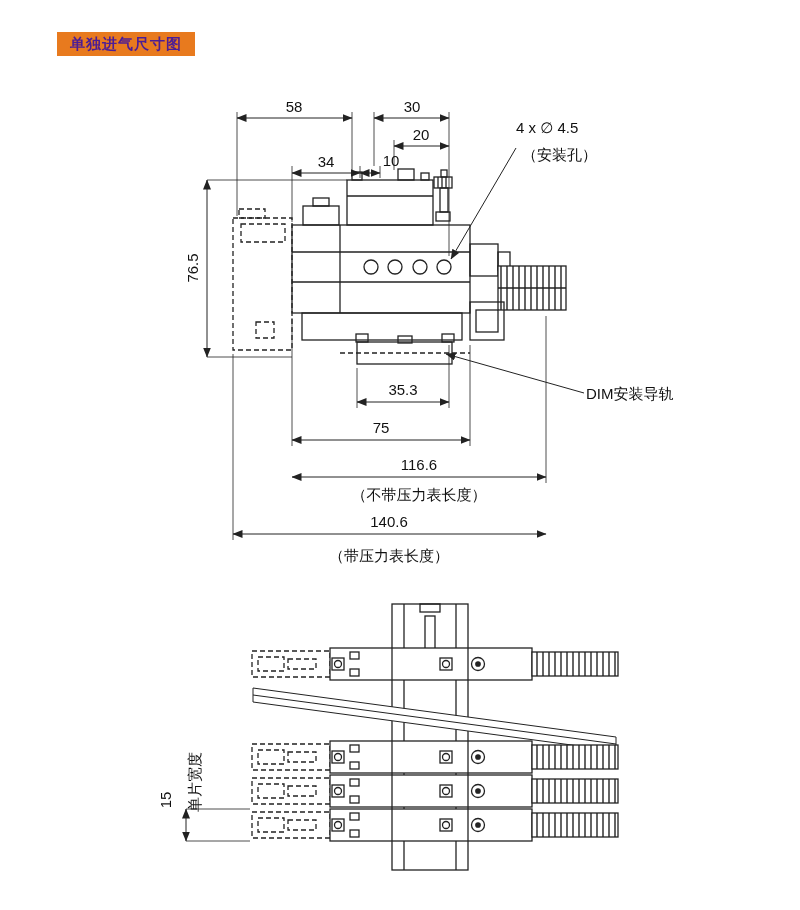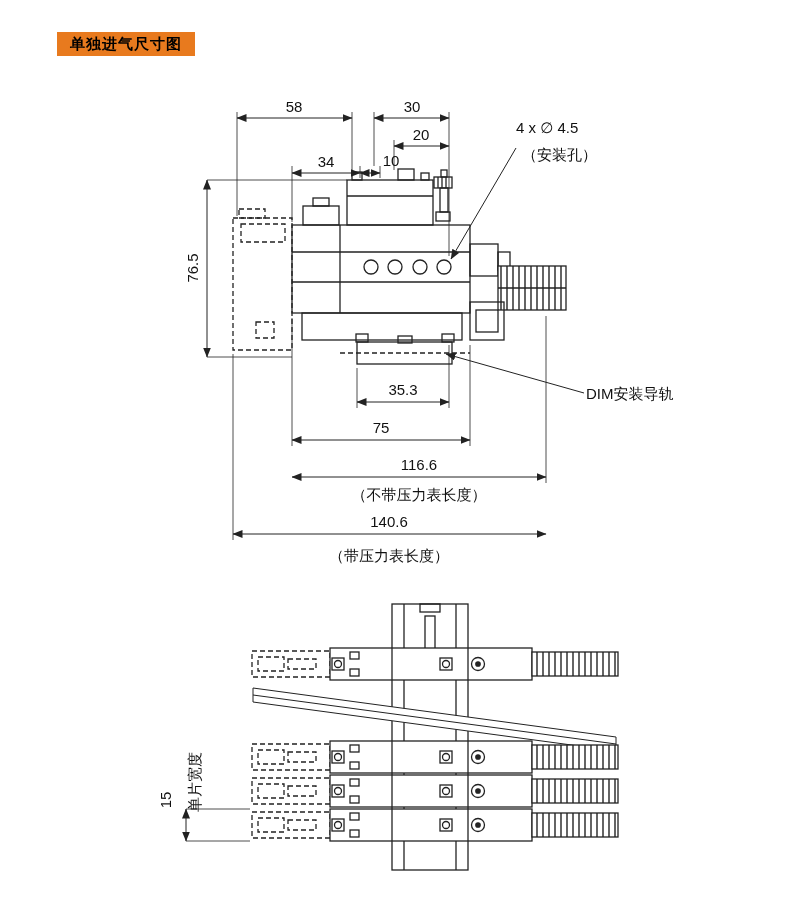--- a/index.html
+++ b/index.html
@@ -1,18 +1,18 @@
 <!DOCTYPE html>
 <html><head>
 <meta charset="utf-8">
 <style>
   html,body{margin:0;padding:0;background:#fff;}
   .page{position:relative;width:800px;height:910px;background:#ffffff;overflow:hidden;
         font-family:"Liberation Sans", sans-serif;}
-  .section-header{position:absolute;left:57px;top:32px;background:#e87a1e;color:#000000;
+  .section-header{position:absolute;left:57px;top:32px;background:#e87a1e;color:#4c1d95;
         font-size:15px;font-weight:bold;letter-spacing:1px;padding:3px 13px;line-height:18px;}
   svg{position:absolute;left:0;top:0;}
   .ln{fill:none;stroke:#222;stroke-width:1.3;}
   .lnt{fill:none;stroke:#222;stroke-width:1;}
   .dash{stroke-dasharray:5 3;}
   .ext{stroke:#222;stroke-width:0.8;fill:none;}
   .dim{stroke:#222;stroke-width:1;fill:none;marker-start:url(#arr);marker-end:url(#arr);}
   .ldr{stroke:#222;stroke-width:1;fill:none;marker-end:url(#arr);}
   .dimtxt{font-family:"Liberation Sans",sans-serif;font-size:15px;fill:#111;text-anchor:middle;}
   .notetxt{font-family:"Liberation Sans",sans-serif;font-size:15px;fill:#111;text-anchor:middle;}

